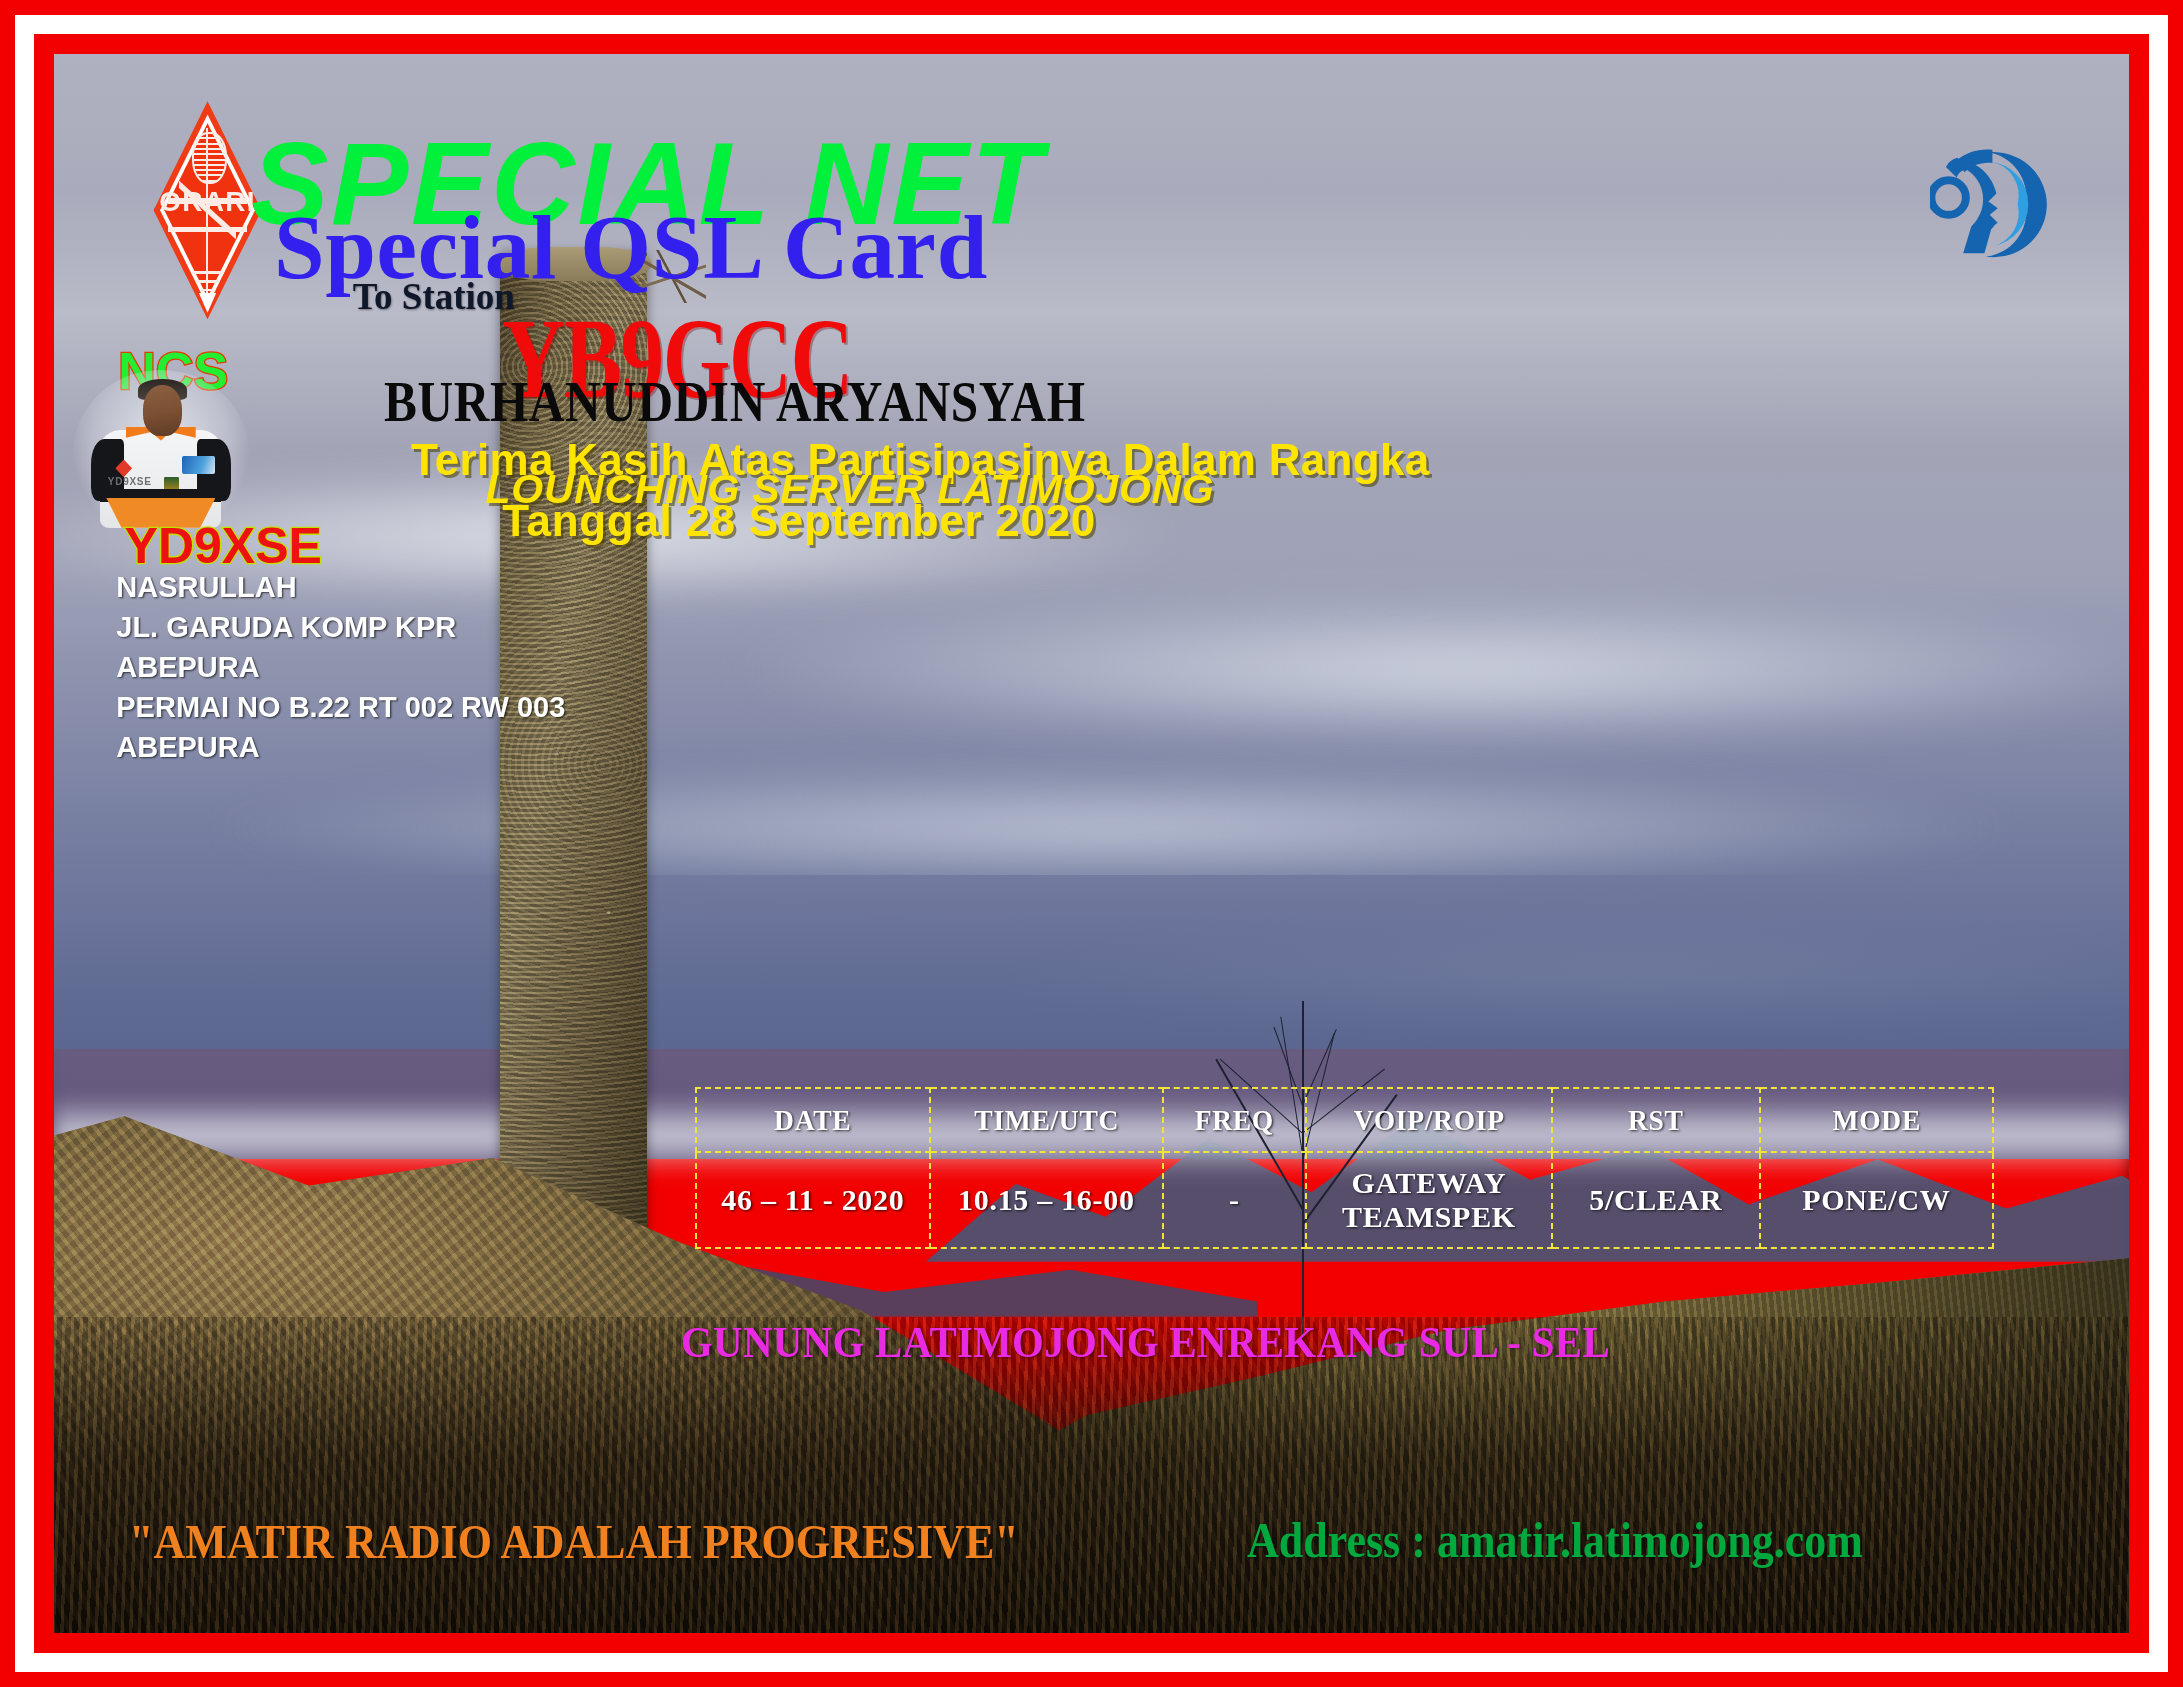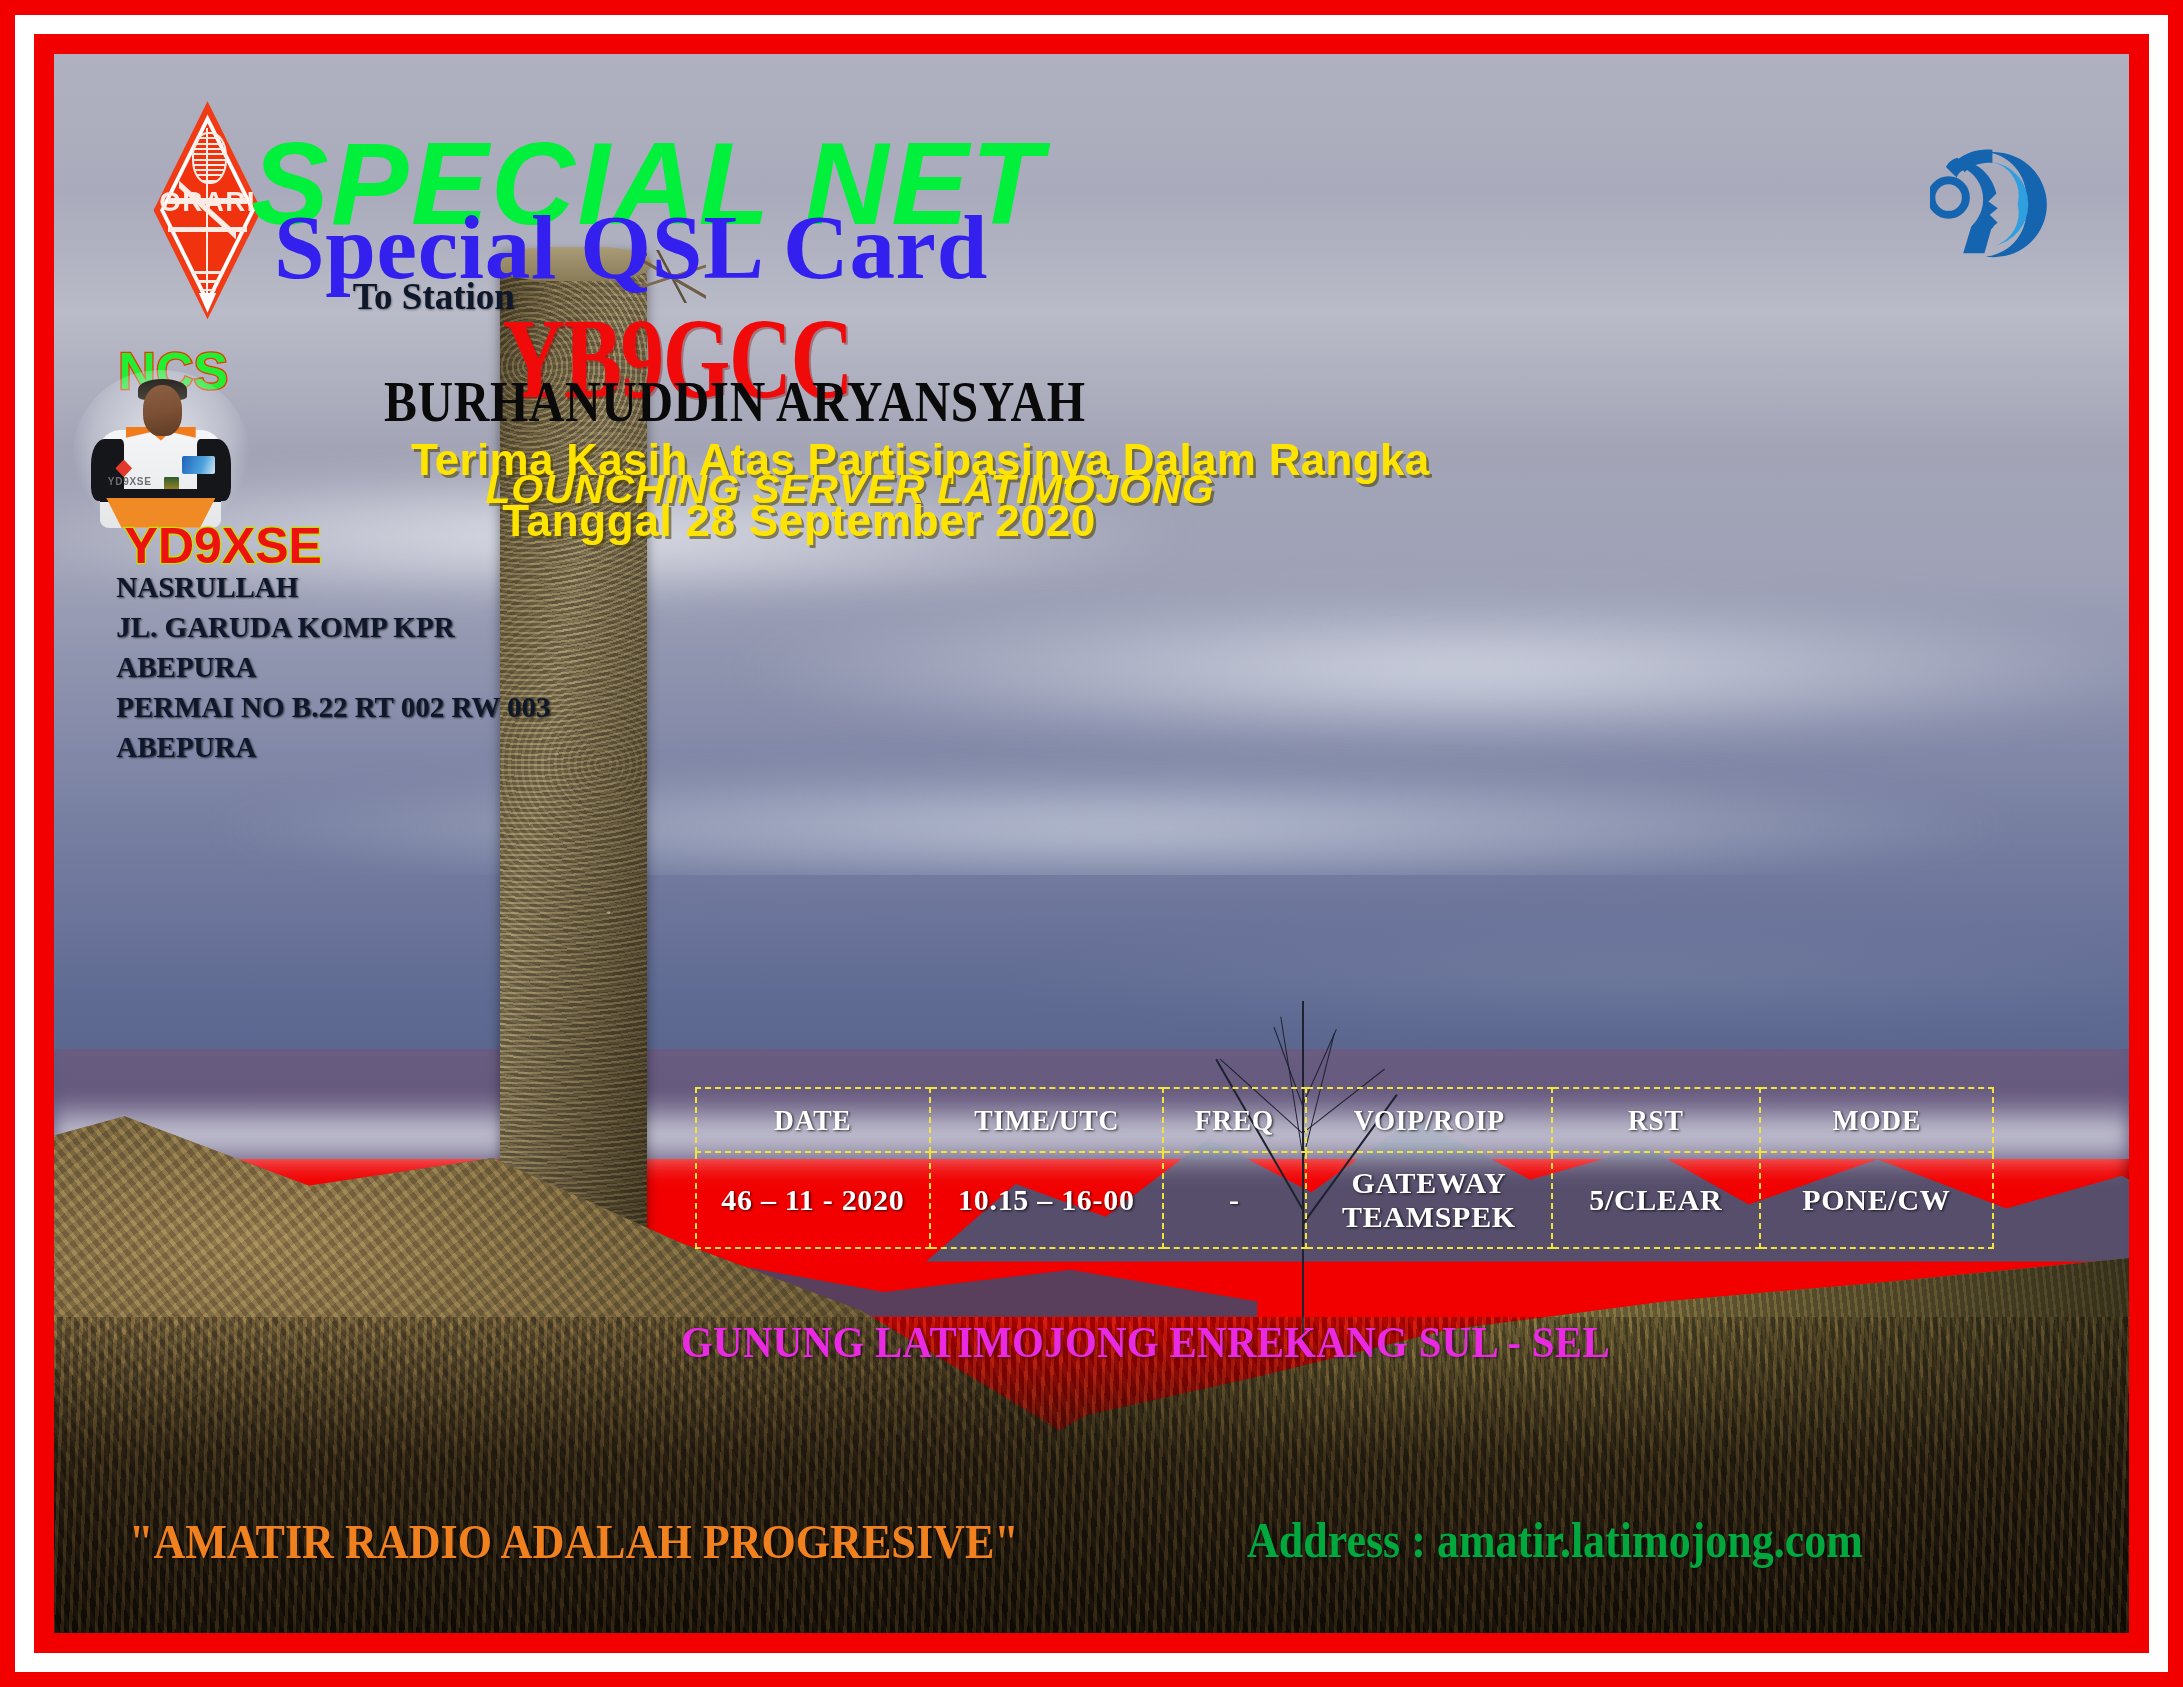--- a/index.html
+++ b/index.html
@@ -280,22 +280,22 @@
     font-family:"Liberation Sans",sans-serif;font-weight:700;letter-spacing:0.7px;}
 
   .t-yd9xse{
     left:3.4%;top:29.3%;font-size:50px;font-weight:700;color:#ee1111;
     font-family:"Liberation Sans",sans-serif;
     -webkit-text-stroke:2.6px #bfe000;paint-order:stroke fill;
   }
 
   .addrblock{
     position:absolute;left:3.0%;top:32.5%;
-    font-family:Liberation Serif, serif;font-weight:700;
-    font-size:29px;line-height:1.38;color:#0f172a;
+    font-family:Liberation Sans, sans-serif;font-weight:700;
+    font-size:29px;line-height:1.38;color:#ffffff;
     text-shadow:1.3px 1.3px 2px rgba(0,0,0,.65);
   }
   .addrblock div{white-space:nowrap;}
 
   
   .logtable{
     position:absolute;left:30.9%;top:65.4%;width:62.6%;height:10.3%;
     border-collapse:collapse;
   }
   .logtable td,.logtable th{

